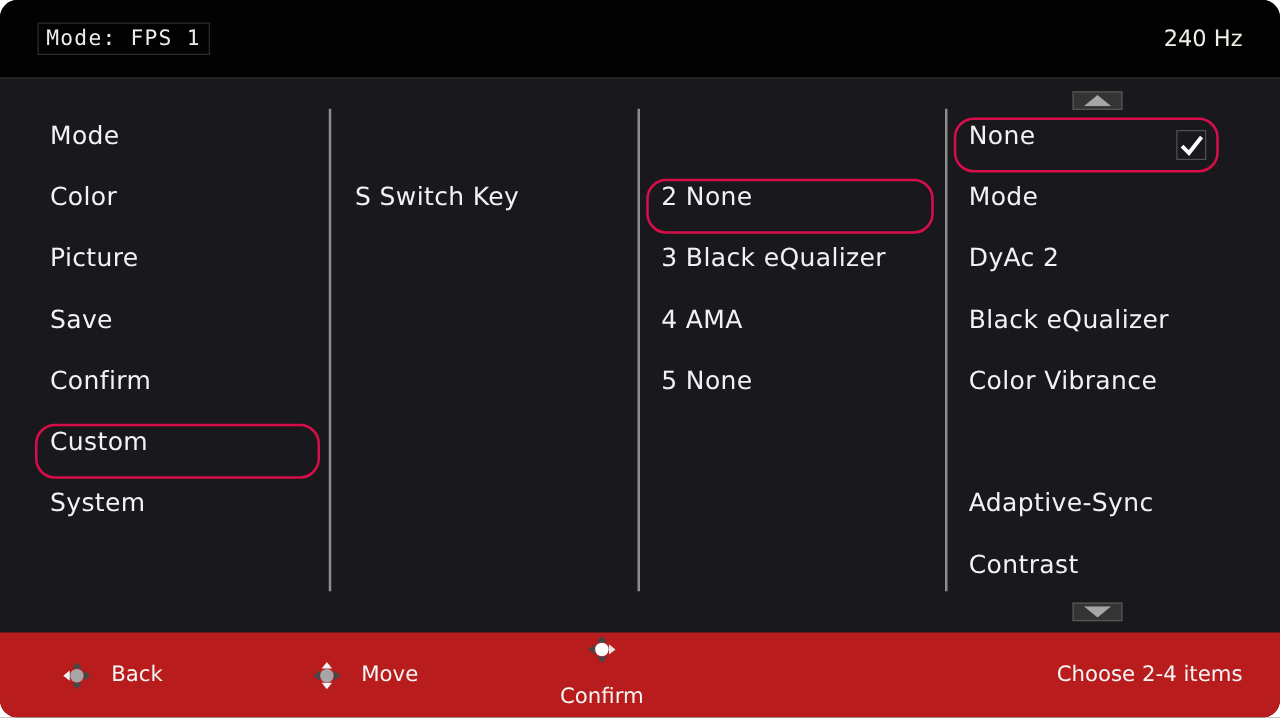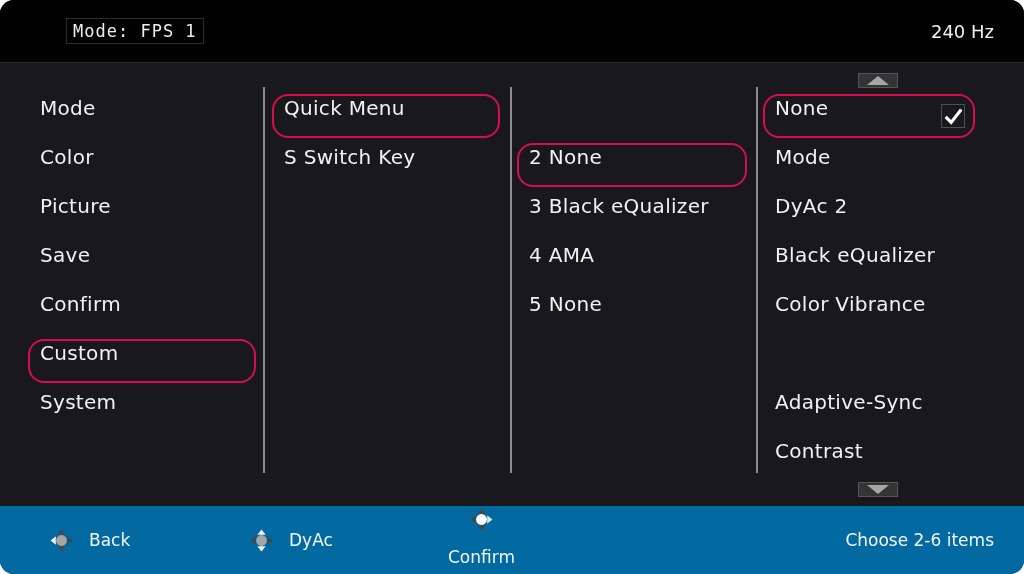--- a/index.html
+++ b/index.html
@@ -30,21 +30,20 @@
     padding: 0 30px;
     box-sizing: border-box;
   }
   .mode-label {
     font-family: "DejaVu Sans Mono", monospace;
     font-size: 17px;
     letter-spacing: 1px;
     color: #ececec;
     border: 1px solid #2c2c2c;
     padding: 2px 6px;
-    margin-left: 36px;
   }
   .refresh {
     font-size: 18px;
     color: #f2f0e6;
   }
   
   .main {
     position: absolute;
     top: 62px; left: 0; right: 0;
     height: 444px;
@@ -101,21 +100,21 @@
     align-items: center;
     justify-content: center;
   }
   .scroll-up { top: 10px; }
   .scroll-down { top: 419px; }
   
   .footer {
     position: absolute;
     bottom: 0; left: 0; right: 0;
     height: 68px;
-    background: #0369a1;
+    background: #b91c1c;
   }
   .action {
     position: absolute;
     top: 0;
     height: 68px;
     display: flex;
     align-items: center;
     gap: 14px;
     color: #f5f5f5;
     font-size: 17px;
@@ -173,23 +172,20 @@
     <div class="item" style="left:28px;top:227px;width:228px">
         <span>Confirm</span>
       </div>
     <div class="item selected" style="left:28px;top:276px;width:228px">
         <span>Custom</span>
       </div>
     <div class="item" style="left:28px;top:325px;width:228px">
         <span>System</span>
       </div>
 
-    <div class="item selected" style="left:272px;top:31px;width:228px">
-        <span>Quick Menu</span>
-      </div>
     <div class="item" style="left:272px;top:80px;width:228px">
         <span>S Switch Key</span>
       </div>
 
     <div class="item selected" style="left:517px;top:80px;width:230px">
         <span>2 None</span>
       </div>
     <div class="item" style="left:517px;top:129px;width:230px">
         <span>3 Black eQualizer</span>
       </div>
@@ -254,30 +250,30 @@
     </div>
 
     <div class="action action-move">
       <svg class="js js-move" width="27" height="27" viewBox="0 0 26 26">
         <polygon class="pad pad-up" points="13,2.5 9,7.5 17,7.5"></polygon>
         <polygon class="pad pad-down" points="13,23.5 9,18.5 17,18.5"></polygon>
         <polygon class="pad pad-left" points="2.5,13 7.5,9 7.5,17"></polygon>
         <polygon class="pad pad-right" points="23.5,13 18.5,9 18.5,17"></polygon>
         <circle class="ctr" cx="13" cy="13" r="5.2"></circle>
       </svg>
-      <span>DyAc</span>
+      <span>Move</span>
     </div>
 
     <div class="action action-confirm">
       <svg class="js js-confirm" width="27" height="27" viewBox="0 0 26 26">
         <polygon class="pad pad-up" points="13,2.5 9,7.5 17,7.5"></polygon>
         <polygon class="pad pad-down" points="13,23.5 9,18.5 17,18.5"></polygon>
         <polygon class="pad pad-left" points="2.5,13 7.5,9 7.5,17"></polygon>
         <polygon class="pad pad-right" points="23.5,13 18.5,9 18.5,17"></polygon>
         <circle class="ctr" cx="13" cy="13" r="5.2"></circle>
       </svg>
       <span>Confirm</span>
     </div>
 
-    <div class="hint">Choose 2-6 items</div>
+    <div class="hint">Choose 2-4 items</div>
   </div>
 
 </div>
 
 </body></html>

